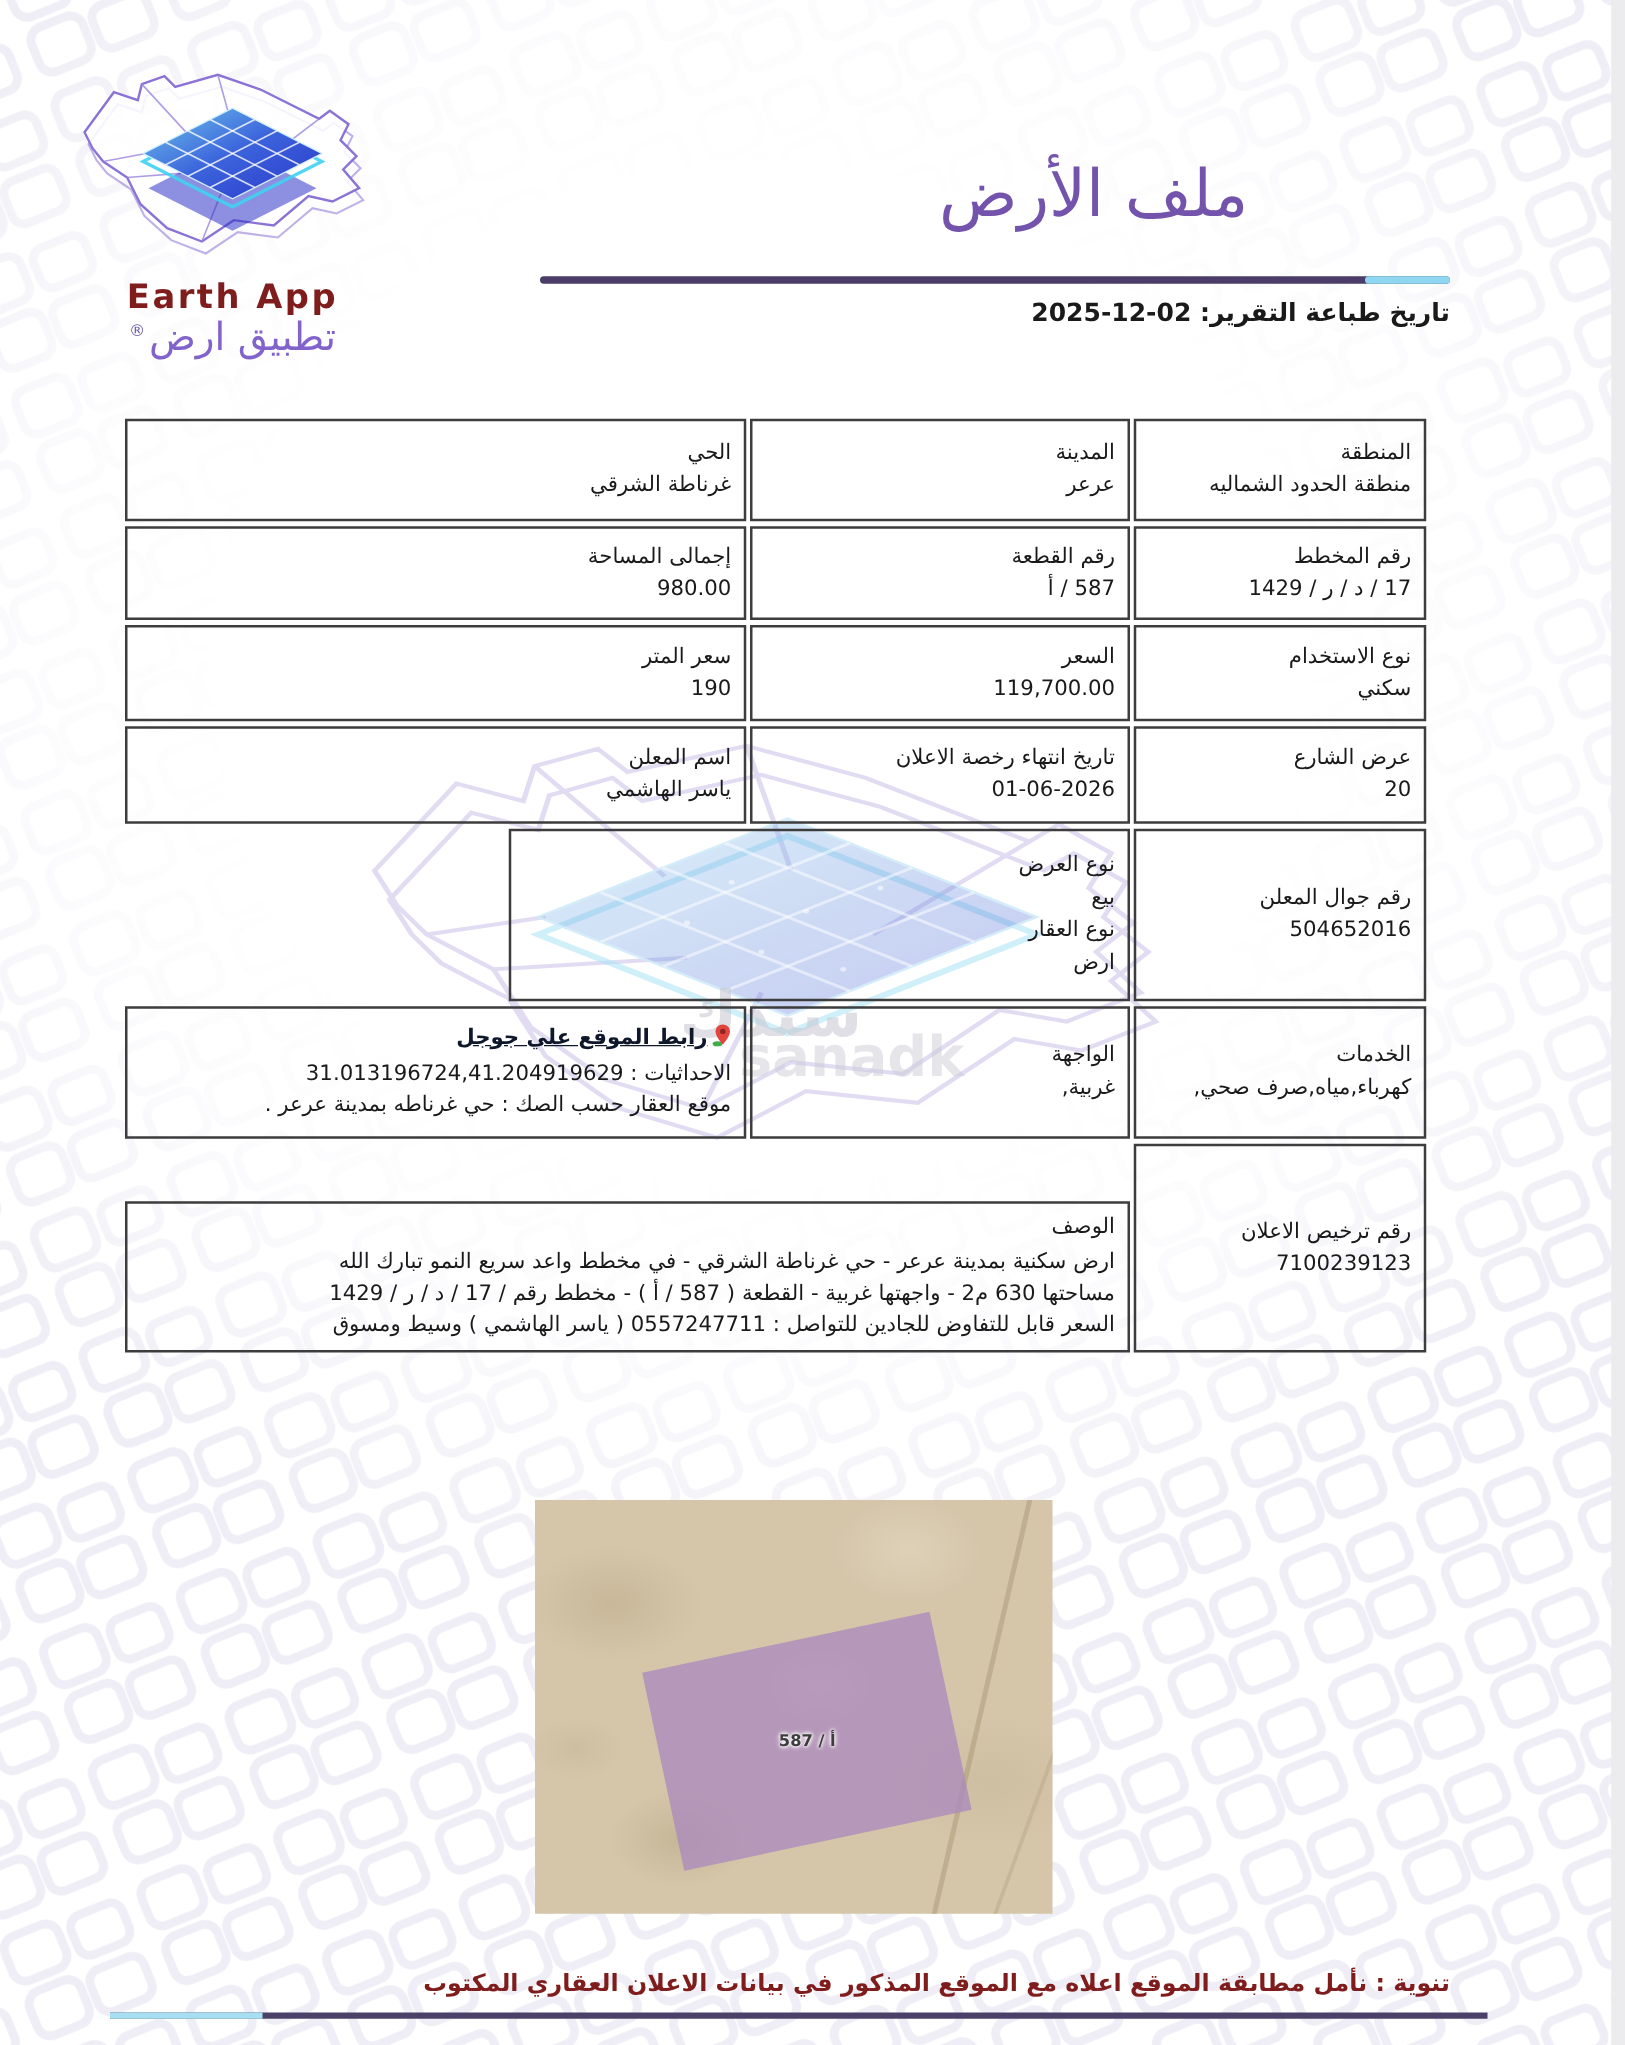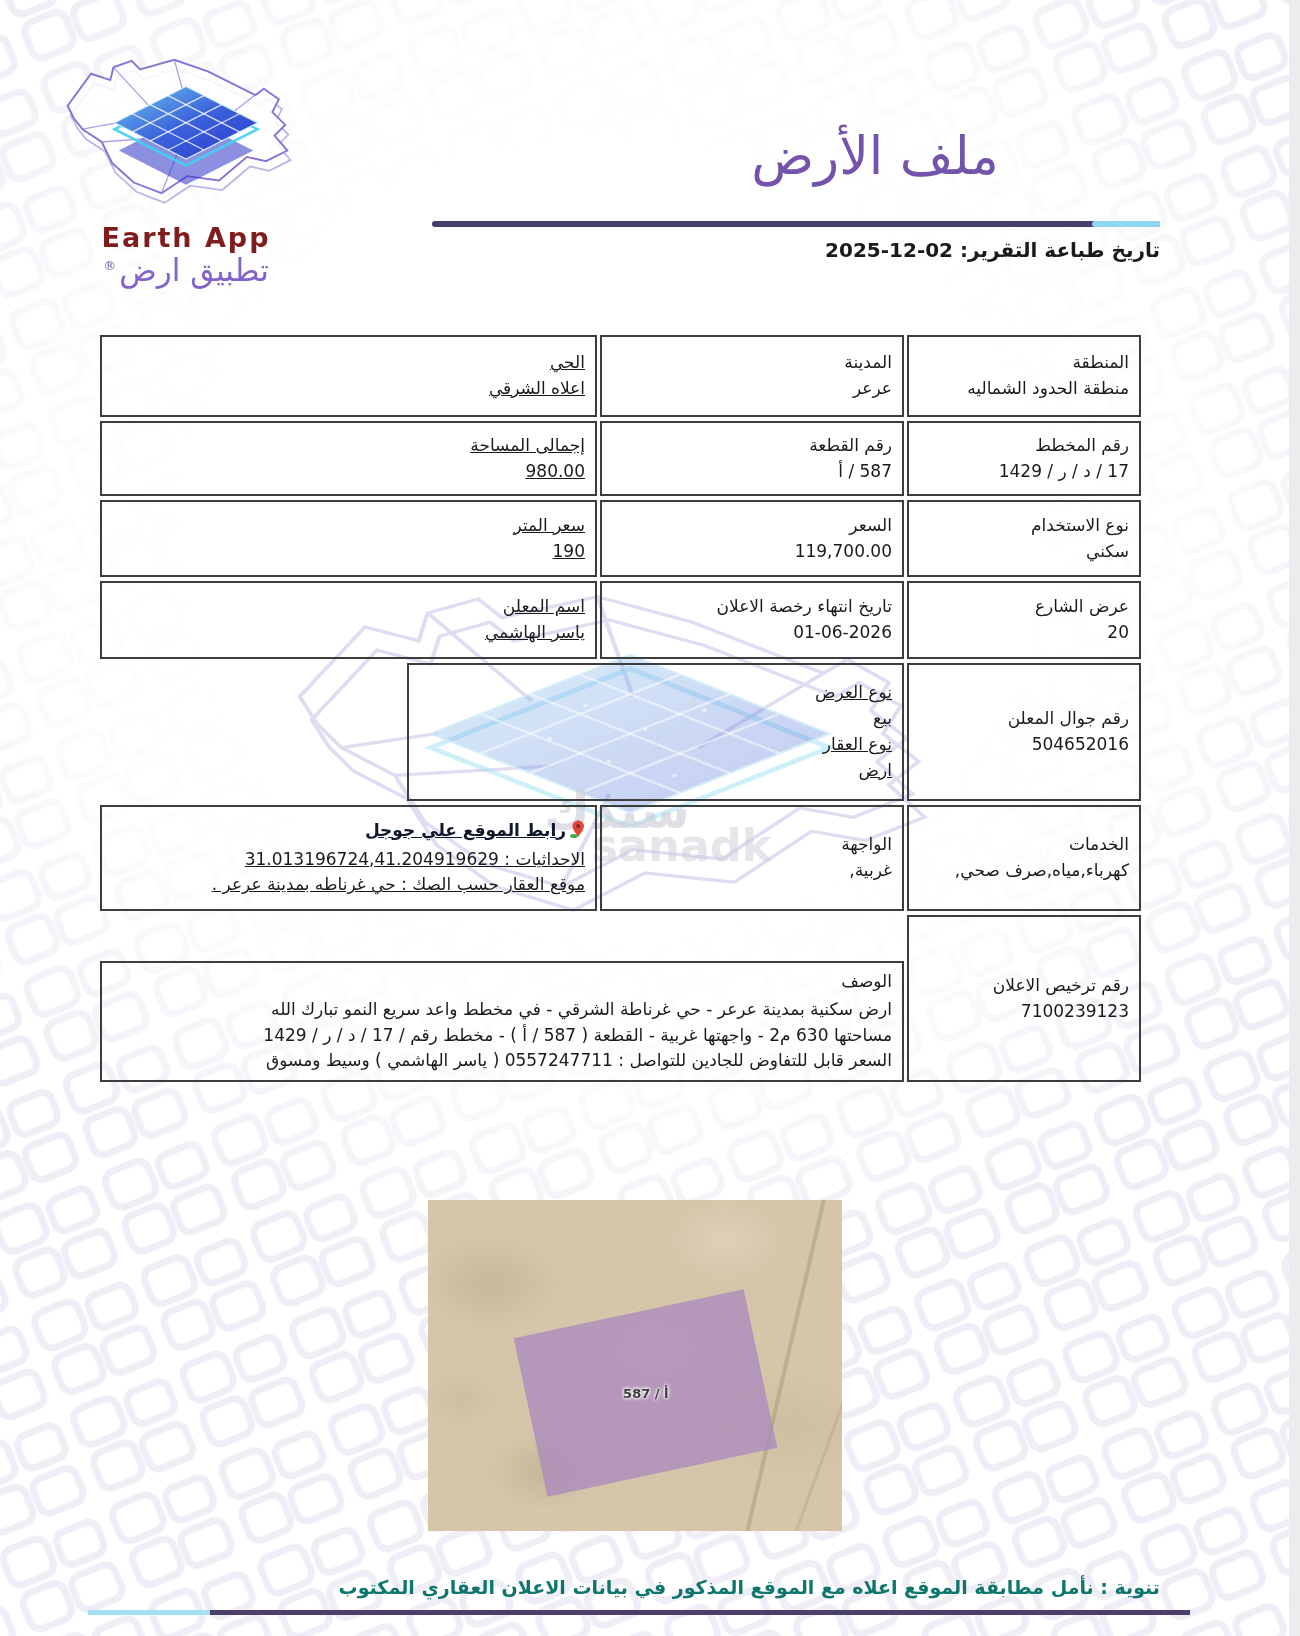--- a/index.html
+++ b/index.html
@@ -28,21 +28,21 @@
   
   .watermark{position:absolute;left:258px;top:566px;z-index:2;}
 
   
   .land-table{position:absolute;left:97px;top:335px;width:1044px;direction:rtl;z-index:3;}
   .t-row{display:flex;gap:3px;margin-bottom:4px;}
   .t-cell{box-sizing:border-box;border:2px solid #3d3d3d;padding:6px 10px;background:transparent;
     display:flex;flex-direction:column;justify-content:center;font-size:17px;line-height:1.52;}
   .w-r{flex:0 0 234px;}
   .w-m{flex:0 0 304px;}
-  .w-l{flex:0 0 497px;text-decoration:underline;}
+  .w-l{flex:0 0 497px;}
   .w-wide{flex:0 0 804px;margin-top:46px;}
   .cell-label,.cell-value{text-align:right;}
   .link-line{text-align:right;}
   .maplink{color:#0f172a;text-decoration:underline;font-weight:bold;cursor:pointer;}
   .pin-icon{display:inline-block;vertical-align:-3px;margin-left:2px;}
   .desc-title{text-align:right;margin-bottom:2px;}
   .desc-line{text-align:right;}
 
   
   .satmap{position:absolute;left:428px;top:1200px;width:414px;height:331px;overflow:hidden;z-index:3;
@@ -57,21 +57,21 @@
   .road{position:absolute;background:rgba(176,158,125,.6);}
   .road.r1{width:4px;height:120%;right:56px;top:-8%;transform:rotate(13deg);}
   .road.r2{width:3px;height:70%;right:14px;top:40%;transform:rotate(20deg);background:rgba(186,168,136,.5);}
   .parcel{position:absolute;left:100px;top:112px;width:235px;height:162px;transform:rotate(-12deg);
     background:rgba(170,135,190,.74);display:flex;align-items:center;justify-content:center;}
   .parcel-label{font-size:13px;font-weight:bold;color:#3d3d3d;transform:rotate(12deg);
     text-shadow:0 0 3px #fff,0 0 3px #fff,0 0 5px #fff;}
 
   
   .note-text{position:absolute;left:100px;top:1576px;width:1060px;text-align:right;direction:rtl;
-    color:#0f766e;font-size:19px;font-weight:bold;z-index:3;}
+    color:#7f1d1d;font-size:19px;font-weight:bold;z-index:3;}
   .footer-line{position:absolute;left:88px;top:1610px;width:1102px;height:5px;background:#4b4168;z-index:3;}
   .footer-line .cyan-seg-f{position:absolute;left:0;top:0;width:122px;height:5px;background:#a6def2;}
   .right-strip{position:absolute;right:0;top:0;width:11px;height:1636px;background:#ececee;z-index:4;}
 </style>
 </head>
 <body>
 
 <div class="page">
 
   <svg class="bg-pattern" width="1300" height="1636" viewBox="0 0 1300 1636" preserveAspectRatio="none">
@@ -171,21 +171,21 @@
       <div class="t-cell w-r">
         <div class="cell-label">المنطقة</div>
         <div class="cell-value">منطقة الحدود الشماليه</div>
       </div>
       <div class="t-cell w-m">
         <div class="cell-label">المدينة</div>
         <div class="cell-value">عرعر</div>
       </div>
       <div class="t-cell w-l">
         <div class="cell-label">الحي</div>
-        <div class="cell-value">اعلاه الشرقي</div>
+        <div class="cell-value">غرناطة الشرقي</div>
       </div>
     </div>
 
     <div class="t-row" style="min-height:75px">
       <div class="t-cell w-r">
         <div class="cell-label">رقم المخطط</div>
         <div class="cell-value">17 / د / ر / 1429</div>
       </div>
       <div class="t-cell w-m">
         <div class="cell-label">رقم القطعة</div>

